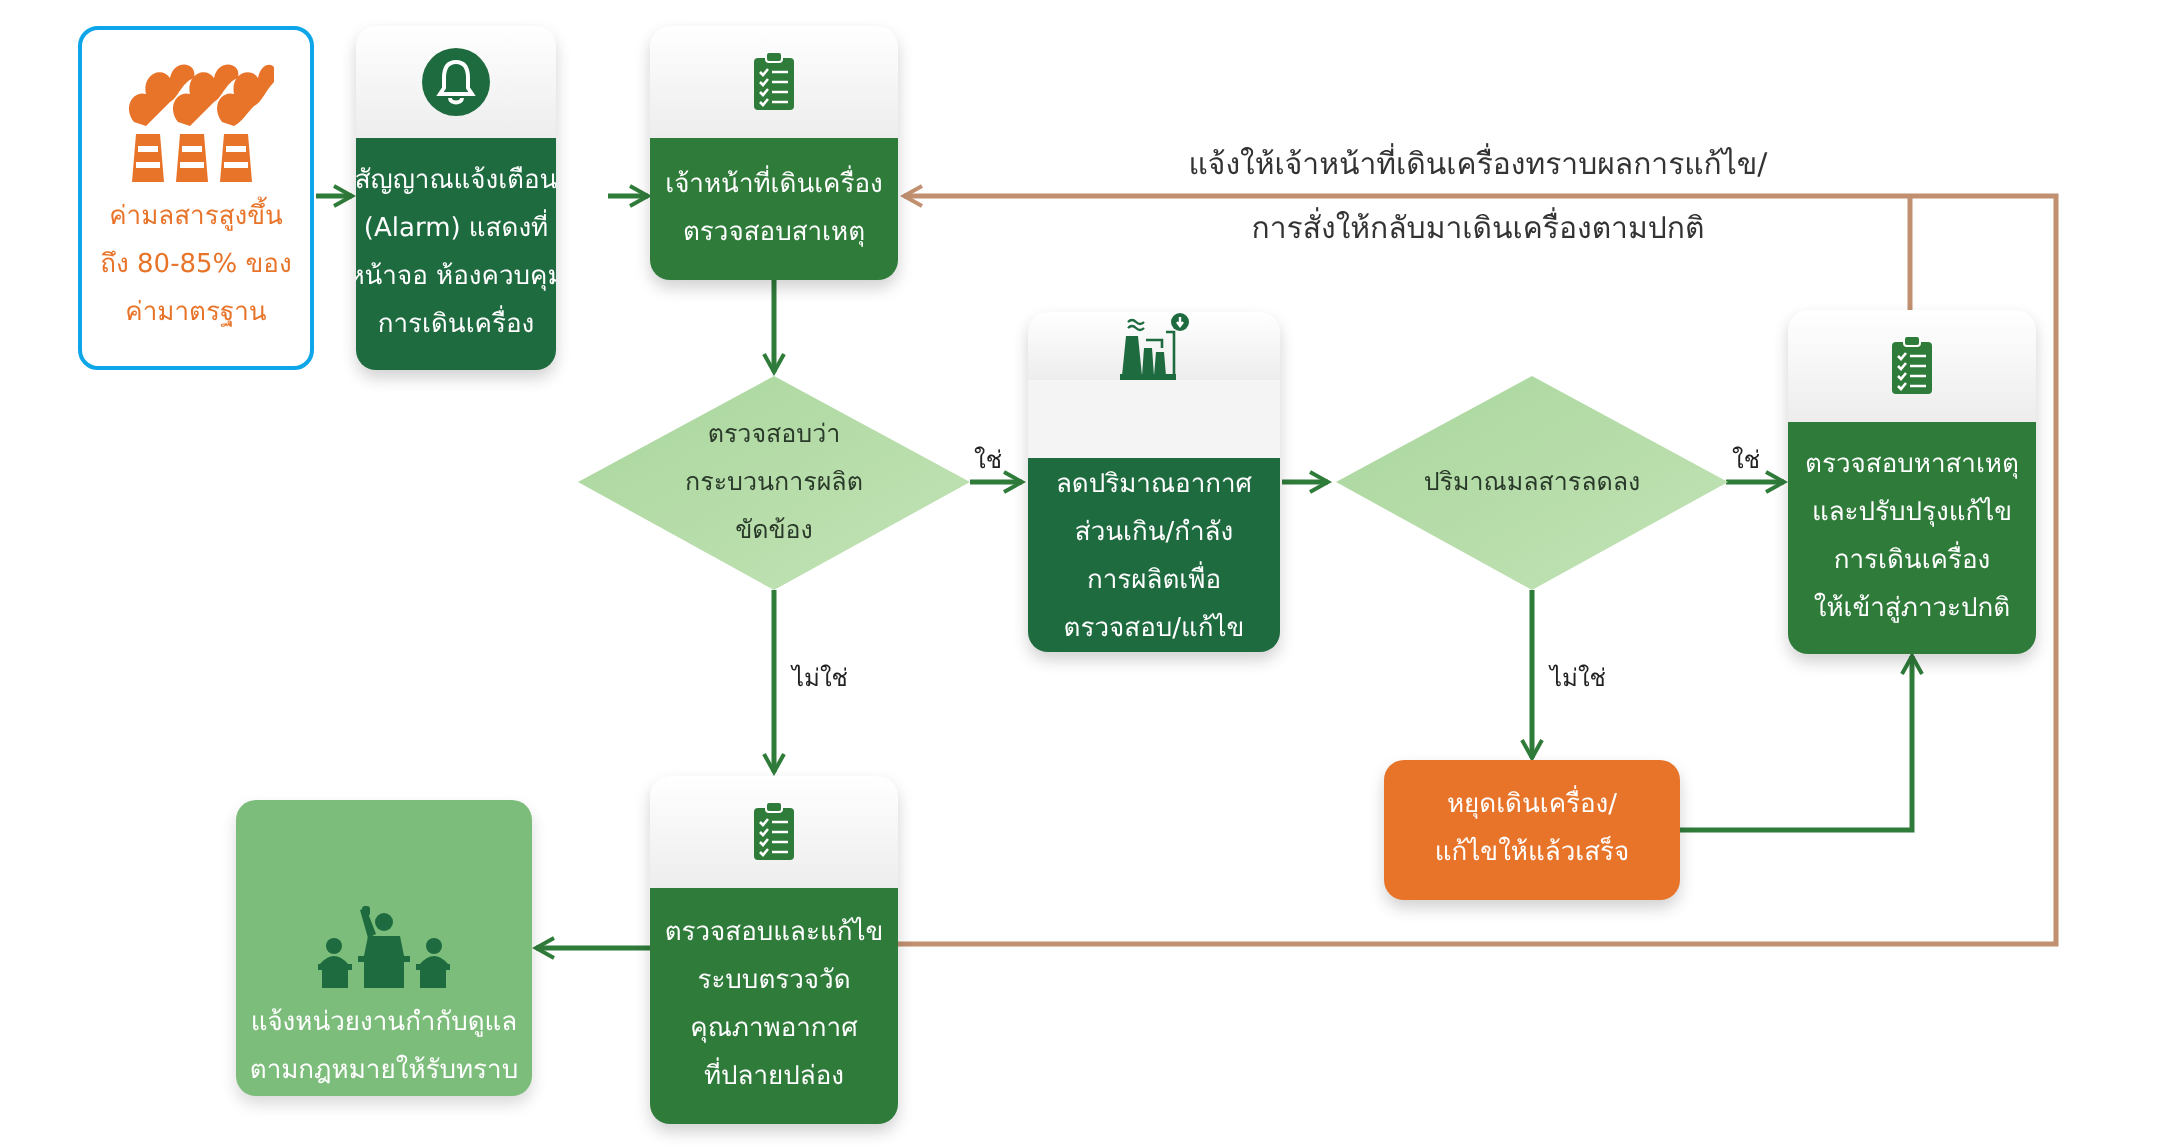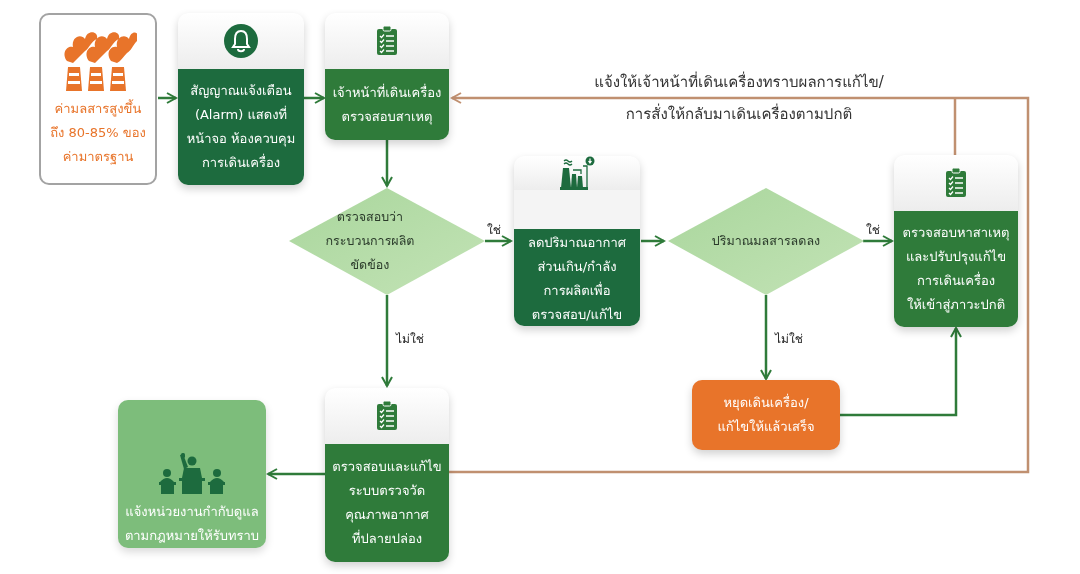--- a/index.html
+++ b/index.html
@@ -10,21 +10,21 @@
   .card { border-radius: 10px; overflow: hidden; background: #f4f4f4;
           box-shadow: 0 4px 8px rgba(0,0,0,0.18); display: flex; flex-direction: column; }
   .card .head { height: 60px; display: flex; align-items: center; justify-content: center;
                 background: linear-gradient(#ffffff, #ededed); }
   .card .body { flex: 1; display: flex; flex-direction: column; align-items: center;
                 justify-content: center; color: #ffffff; font-size: 13px; line-height: 24px;
                 text-align: center; padding: 2px 4px; }
   .dark .body { background: #1d6b3e; }
   .mid .body { background: #2f7b3a; }
   .line-txt { display: block; white-space: nowrap; }
-  .orange-out { border: 2px solid #a3a3a3; border-radius: 10px; background: #fff;
+  .orange-out { border: 2px solid #0ea5e9; border-radius: 10px; background: #fff;
                 display: flex; flex-direction: column; align-items: center; }
   .orange-out .txt { color: #e8742a; font-size: 13px; line-height: 24px; text-align: center; }
   .orange-fill { background: #e8742a; border-radius: 10px; color: #fff; font-size: 13px;
                  line-height: 24px; text-align: right; display: flex; flex-direction: column;
                  align-items: center; justify-content: center;
                  box-shadow: 0 4px 8px rgba(0,0,0,0.18); }
   .light-fill { background: #7dbd7b; border-radius: 10px; color: #fff; font-size: 13px;
                 line-height: 24px; text-align: center; display: flex; flex-direction: column;
                 align-items: center; justify-content: flex-end; padding-top: 28px;
                 box-shadow: 0 4px 8px rgba(0,0,0,0.15); }
@@ -88,21 +88,21 @@
         <rect x="53" y="58" width="12" height="3"></rect>
     </g>
   </svg>
   <div class="txt" style="margin-top:4px;">
     <span class="line-txt">ค่ามลสารสูงขึ้น</span>
     <span class="line-txt">ถึง 80-85% ของ</span>
     <span class="line-txt">ค่ามาตรฐาน</span>
   </div>
 </div>
 
-<div class="node card dark" style="left:178px;top:13px;width:126px;height:172px;">
+<div class="node card dark" style="left:178px;top:13px;width:100px;height:172px;">
   <div class="head" style="height:56px;">
     <svg width="36" height="36" viewBox="0 0 36 36">
       <circle cx="18" cy="18" r="17" fill="#1d6b3e"></circle>
       <path d="M18,8 C13,8 12,12 12,16 L12,21 L10,24 L26,24 L24,21 L24,16 C24,12 23,8 18,8 Z" fill="none" stroke="#fff" stroke-width="2"></path>
       <path d="M15,26 C15,29 21,29 21,26" fill="none" stroke="#fff" stroke-width="2"></path>
     </svg>
   </div>
   <div class="body">
     <span class="line-txt">สัญญาณแจ้งเตือน</span>
     <span class="line-txt">(Alarm) แสดงที่</span>
@@ -127,21 +127,21 @@
           <line x1="10" y1="25" x2="18" y2="25"></line>
       </g>
     </svg>
   </div>
   <div class="body">
     <span class="line-txt">เจ้าหน้าที่เดินเครื่อง</span>
     <span class="line-txt">ตรวจสอบสาเหตุ</span>
   </div>
 </div>
 
-<div class="diamond-txt" style="left:292px;top:205px;width:156px;height:72px;">
+<div class="diamond-txt" style="left:309px;top:205px;width:156px;height:72px;">
   <span class="line-txt">ตรวจสอบว่า</span>
   <span class="line-txt">กระบวนการผลิต</span>
   <span class="line-txt">ขัดข้อง</span>
 </div>
 <span class="lbl" style="left:487px;top:220px;">ใช่</span>
 <span class="lbl" style="left:396px;top:329px;">ไม่ใช่</span>
 
 <div class="node card dark" style="left:514px;top:156px;width:126px;height:170px;gap:39px;">
   <div class="head" style="height:56px;">
     <svg width="36" height="34" viewBox="0 0 36 34">

